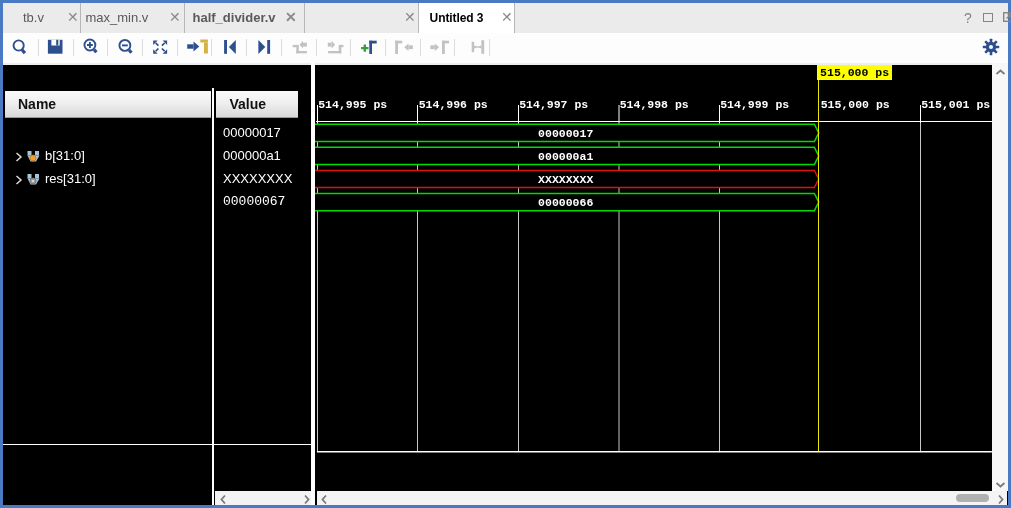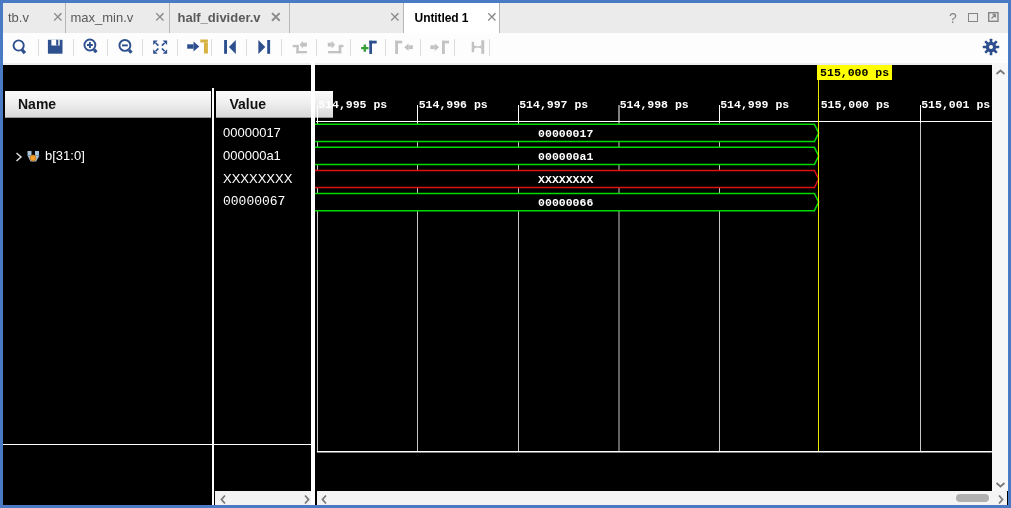--- a/index.html
+++ b/index.html
@@ -1,18 +1,18 @@
 <!DOCTYPE html>
 <html><head>
 <meta charset="utf-8">
 <style>
   html,body{margin:0;padding:0;}
   body{width:1011px;height:508px;position:relative;background:#4a7ac4;font-family:"Liberation Sans",sans-serif;overflow:hidden;}
   .abs{position:absolute;}
-  #tabbar{left:3px;top:3px;width:876px;height:30px;background:#ebebeb;}
+  #tabbar{left:18px;top:3px;width:876px;height:30px;background:#ebebeb;}
   .tab{position:absolute;top:0;height:30px;border-right:1px solid #b6b6b6;box-sizing:border-box;}
   .tab .lbl{position:absolute;top:0;height:30px;line-height:30px;font-size:13px;color:#5a5a5a;}
   .tab .x{position:absolute;top:0;height:30px;line-height:29px;font-size:14px;color:#8a8a8a;}
   #toolbar{left:3px;top:33px;width:1005px;height:30px;background:#fdfdfd;}
   .sep{position:absolute;top:6px;width:1px;height:17px;background:#dcdcdc;}
   .ticon{position:absolute;top:5px;}
   #content{left:3px;top:63px;width:1005px;height:442px;background:#000;}
   .hdrbox{position:absolute;top:28px;height:27px;background:linear-gradient(#fbfbfb,#efefef 45%,#d9d9d9);border-bottom:1px solid #9a9a9a;box-sizing:border-box;}
   .hdrbox span{position:absolute;top:0;height:26px;line-height:26px;font-weight:bold;font-size:14px;color:#111;}
   .row{position:absolute;left:2px;width:208px;height:23px;color:#fff;font-size:13px;}
@@ -35,21 +35,21 @@
       <span class="x" style="left:88px;">✕</span>
     </div>
   <div class="tab" style="left:167px;width:120px;font-weight:bold;">
       <span class="lbl" style="left:7.5px;">half_divider.v</span>
       <span class="x" style="left:100px;">✕</span>
     </div>
   <div class="tab" style="left:287px;width:114px;">
       <span class="x" style="left:99px;">✕</span>
     </div>
   <div class="tab" style="left:401px;width:96px;background:#ffffff;">
-      <span class="lbl" style="left:10.6px;color:#000;font-weight:bold;font-size:12px;letter-spacing:-0.1px;">Untitled 1</span>
+      <span class="lbl" style="left:10.6px;color:#000;font-weight:bold;font-size:12px;letter-spacing:-0.1px;">Untitled 3</span>
       <span class="x" style="left:82px;">✕</span>
     </div>
   <span class="abs" style="left:946px;top:0;height:30px;line-height:30px;font-size:14px;color:#858585;">?</span>
   <div class="abs" style="left:965.2px;top:9.8px;width:10px;height:9px;border:1.5px solid #858585;box-sizing:border-box;"></div>
   <svg class="abs" style="left:985.3px;top:9.3px;" width="11" height="10" viewBox="0 0 11 10">
     <rect x="0.7" y="0.7" width="9.3" height="8.6" fill="none" stroke="#858585" stroke-width="1.4"></rect>
     <path d="M3.5,6.5 L7.5,2.5 M7.5,2.5 h-3 M7.5,2.5 v3" fill="none" stroke="#858585" stroke-width="1.3"></path>
   </svg>
 </div>
 
@@ -192,21 +192,21 @@
     </svg>
 </div>
 
 <div class="abs" id="content">
 
   <div class="abs" style="left:0;top:0;width:1005px;height:2px;background:#ededed;"></div>
 
   <div class="hdrbox" style="left:2px;width:205.5px;">
       <span style="left:13px;">Name</span>
     </div>
-  <div class="hdrbox" style="left:212.5px;width:117px;">
+  <div class="hdrbox" style="left:212.5px;width:82px;">
       <span style="left:14px;">Value</span>
     </div>
 
   <div class="rowv" style="top:58.5px;">
       <span class="abs" style="left:7.5px;top:3.5px;">00000017</span>
     </div>
 
   <div class="row" style="top:81.5px;">
     <svg class="abs" style="left:10px;top:7px;" width="8" height="10" viewBox="0 0 8 10">
         <path d="M1.5,1 L6,5 L1.5,9" fill="none" stroke="#dcdcdc" stroke-width="1.5"></path>
@@ -218,20 +218,35 @@
           <path d="M0.5,5.5 h12 L9,11.5 h-5.5 z"></path>
         </g>
         <circle cx="6" cy="8" r="3" fill="#f59d2c" stroke="#b87a1e" stroke-width="0.8"></circle>
       </svg>
     <span class="abs" style="left:40px;top:3.5px;text-align:center;">b[31:0]</span>
   </div>
   <div class="rowv" style="top:81.5px;">
       <span class="abs" style="left:7.5px;top:3.5px;">000000a1</span>
     </div>
 
+  <div class="row" style="top:104.5px;">
+    <svg class="abs" style="left:10px;top:7px;" width="8" height="10" viewBox="0 0 8 10">
+        <path d="M1.5,1 L6,5 L1.5,9" fill="none" stroke="#dcdcdc" stroke-width="1.5"></path>
+      </svg>
+    <svg class="abs" style="left:22px;top:5px;" width="13" height="13" viewBox="0 0 13 13">
+        <g fill="#a7c4da">
+          <rect x="0.5" y="1" width="4" height="4.5"></rect>
+          <rect x="8" y="1" width="4" height="4.5"></rect>
+          <path d="M0.5,5.5 h12 L9,11.5 h-5.5 z"></path>
+        </g>
+        <circle cx="6" cy="8" r="3" fill="#9d9d9d" stroke="#6f6f6f" stroke-width="0.8"></circle>
+        <circle cx="6" cy="8" r="1.1" fill="#e8e8e8"></circle>
+      </svg>
+    <span class="abs" style="left:40px;top:3.5px;">res[31:0]</span>
+  </div>
   <div class="rowv" style="top:104.5px;">
       <span class="abs" style="left:7.5px;top:3.5px;">XXXXXXXX</span>
     </div>
 
   <div class="rowv" style="top:127.5px;">
       <span class="abs" style="left:7.5px;top:3.5px;font-family:Liberation Mono, monospace;">00000067</span>
     </div>
 
   <div class="abs" style="left:208.5px;top:25px;width:2px;height:417px;background:#fff;"></div>
 

